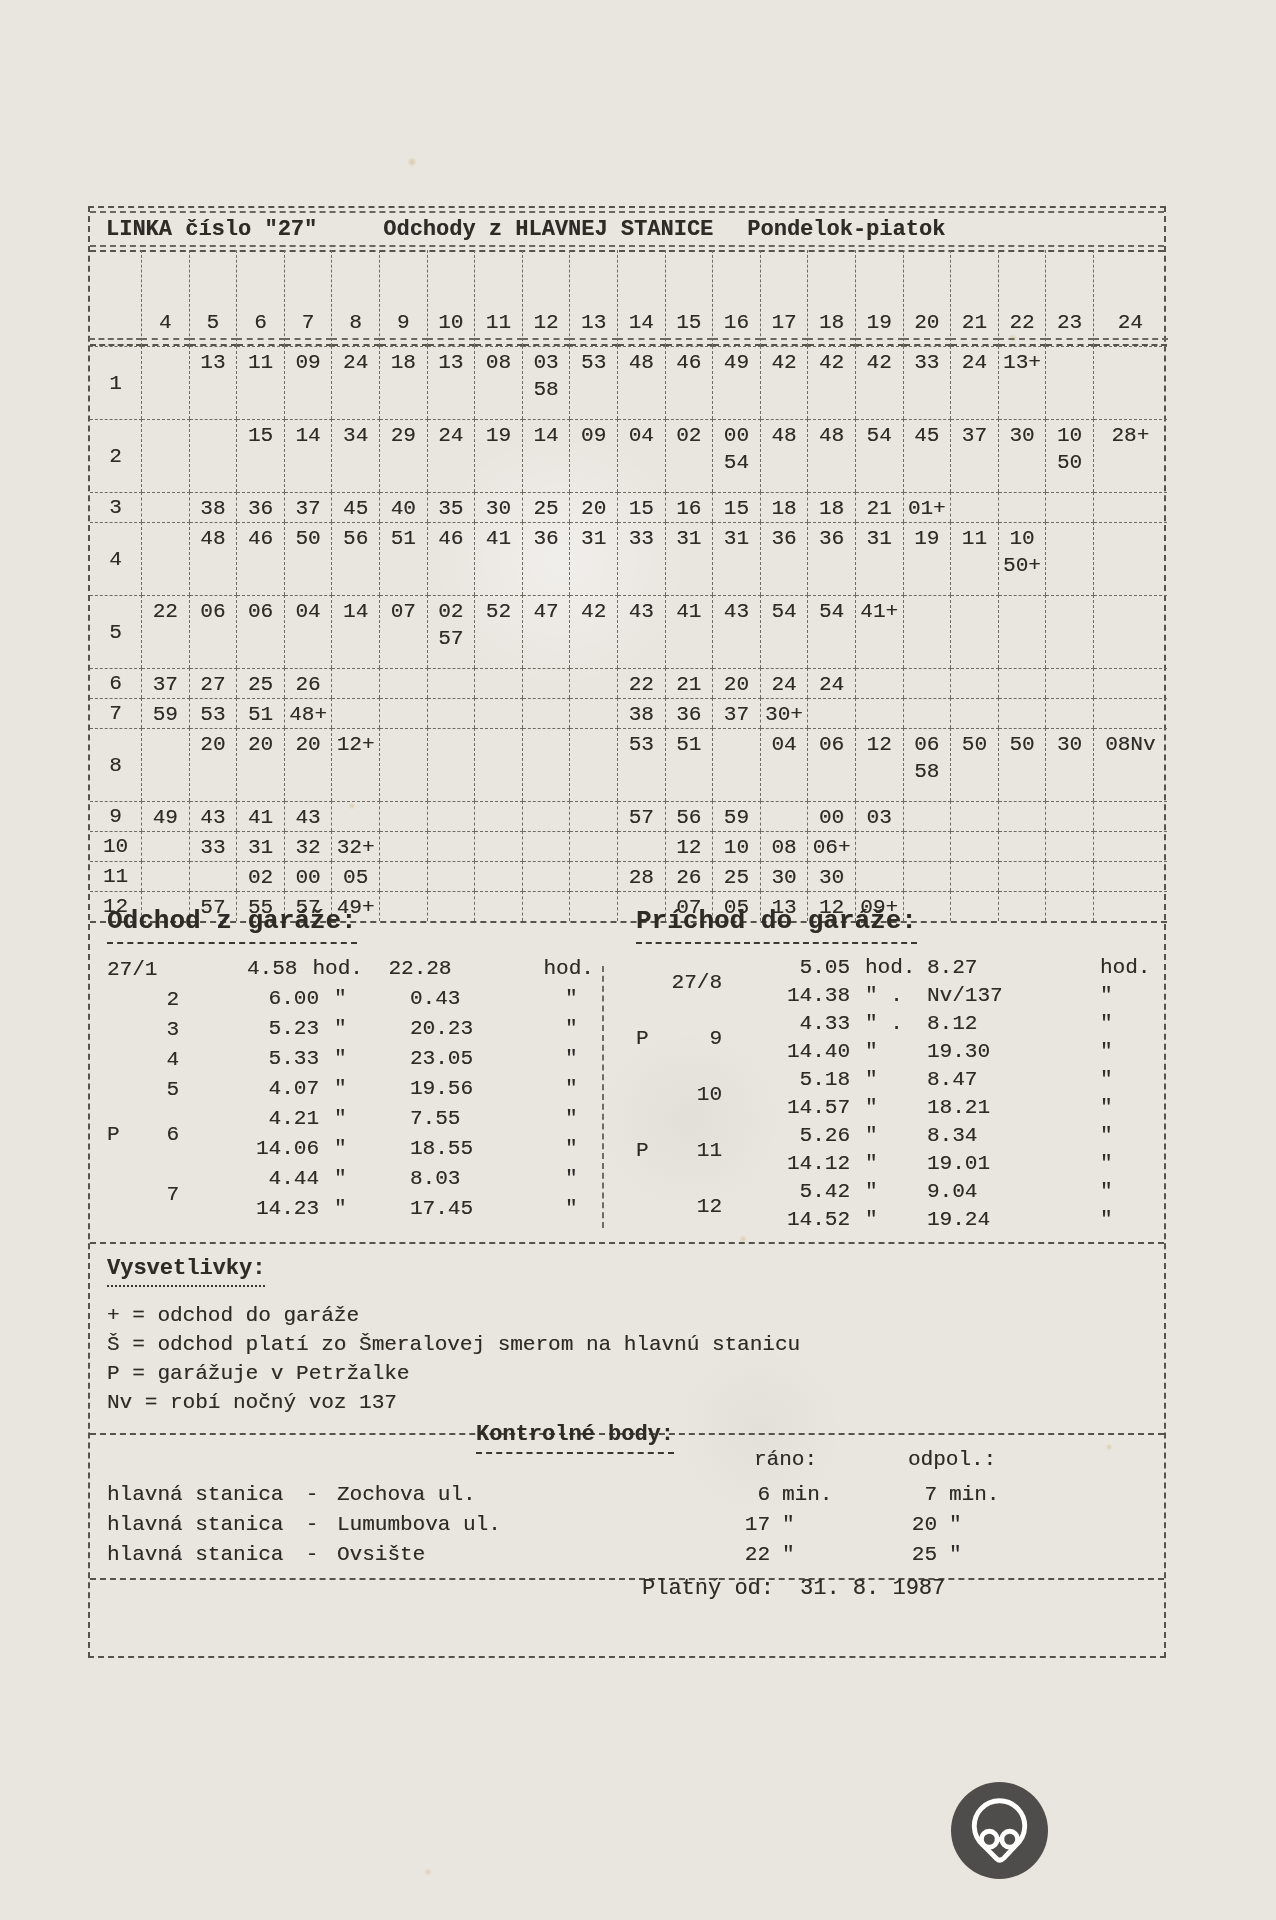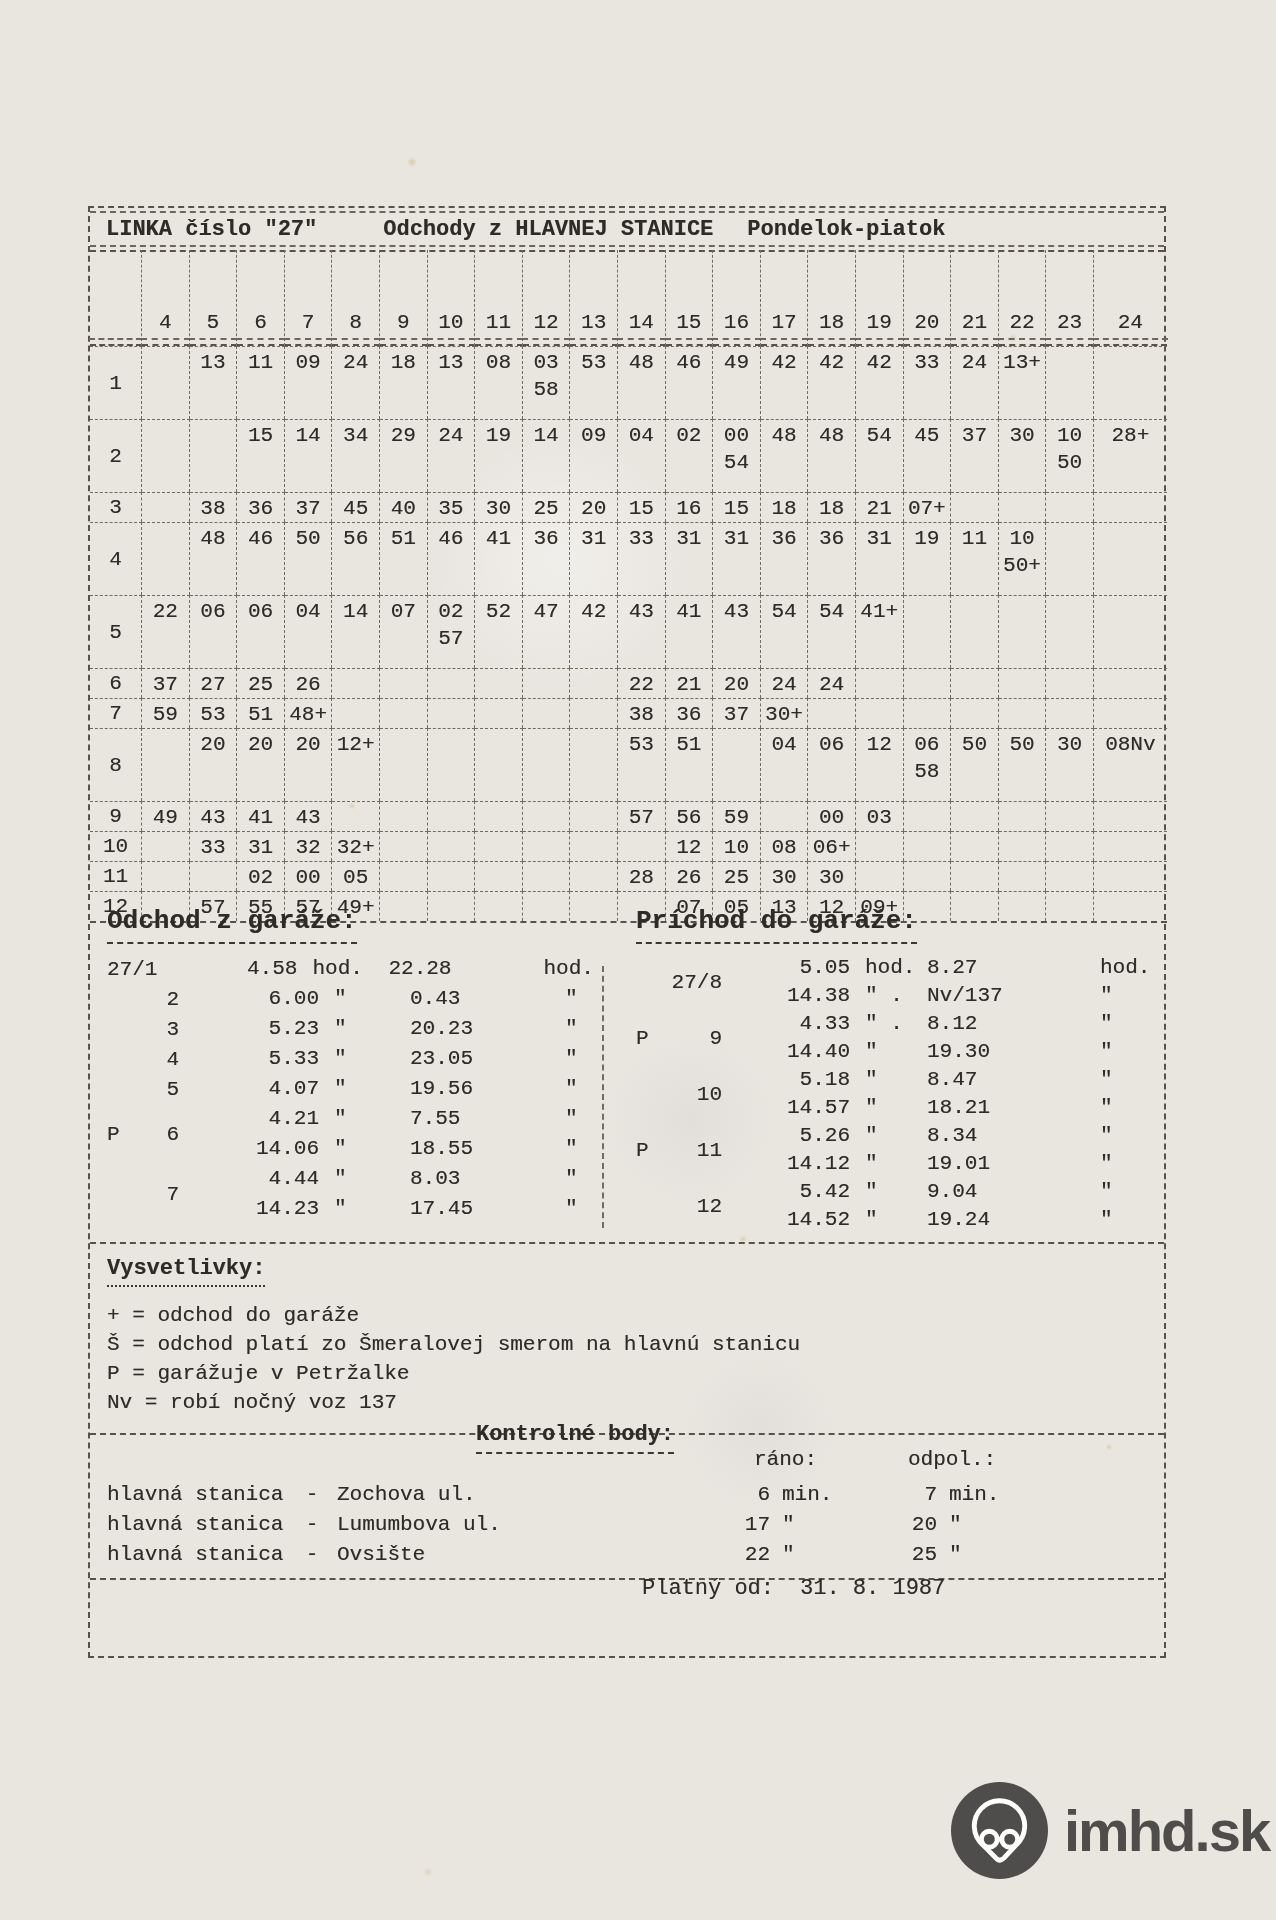--- a/index.html
+++ b/index.html
@@ -326,21 +326,21 @@
             <td class="tt-cell">
               <div class="cell-line">18</div>
             </td>
             <td class="tt-cell">
               <div class="cell-line">18</div>
             </td>
             <td class="tt-cell">
               <div class="cell-line">21</div>
             </td>
             <td class="tt-cell">
-              <div class="cell-line">07+</div>
+              <div class="cell-line">01+</div>
             </td>
             <td class="tt-cell"></td>
             <td class="tt-cell"></td>
             <td class="tt-cell"></td>
             <td class="tt-cell"></td>
           </tr>
           <tr class="tall">
             <td class="tt-order">4</td>
             <td class="tt-cell"></td>
             <td class="tt-cell">
@@ -1043,16 +1043,15 @@
     <div class="logo-circle">
       <svg width="97" height="97" viewBox="0 0 100 100">
         <g fill="none" stroke="#ffffff" stroke-width="5" stroke-linecap="round" stroke-linejoin="round">
           <path d="M 38 70 L 33 65 A 26 26 0 1 1 67 65 L 54.5 78.5 Q 50.5 82.5 46.8 78.8 L 38 70"></path>
           <circle cx="39.5" cy="59" r="8.2"></circle>
           <circle cx="60.5" cy="59" r="8.2"></circle>
           <path d="M 47.7 59 L 52.3 59"></path>
         </g>
       </svg>
     </div>
-    <span class="logo-text">imhd.sk</span>
   </div>
 
 </div>
 
 </body></html>

